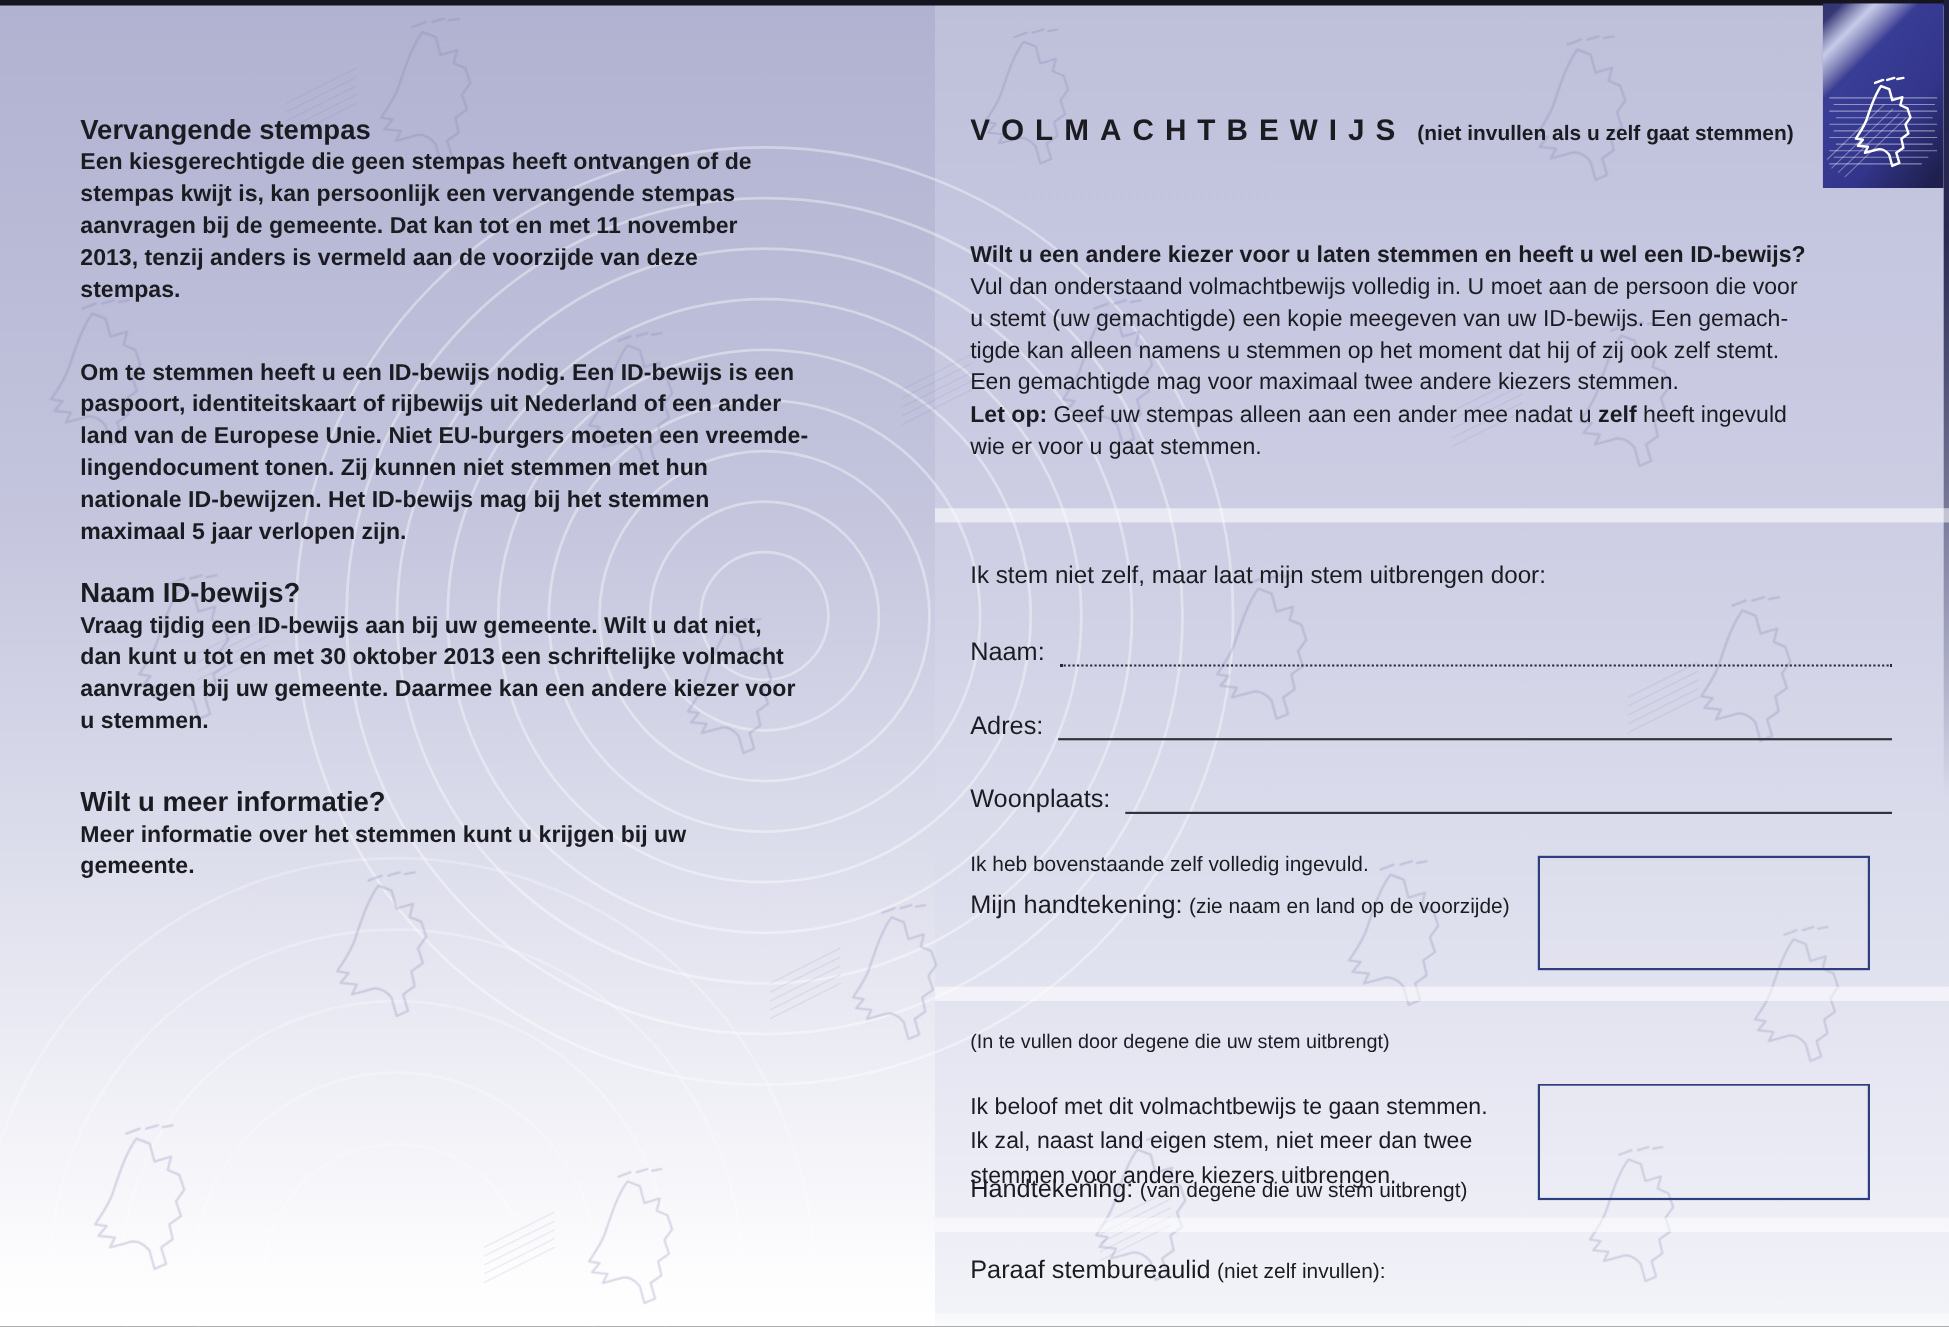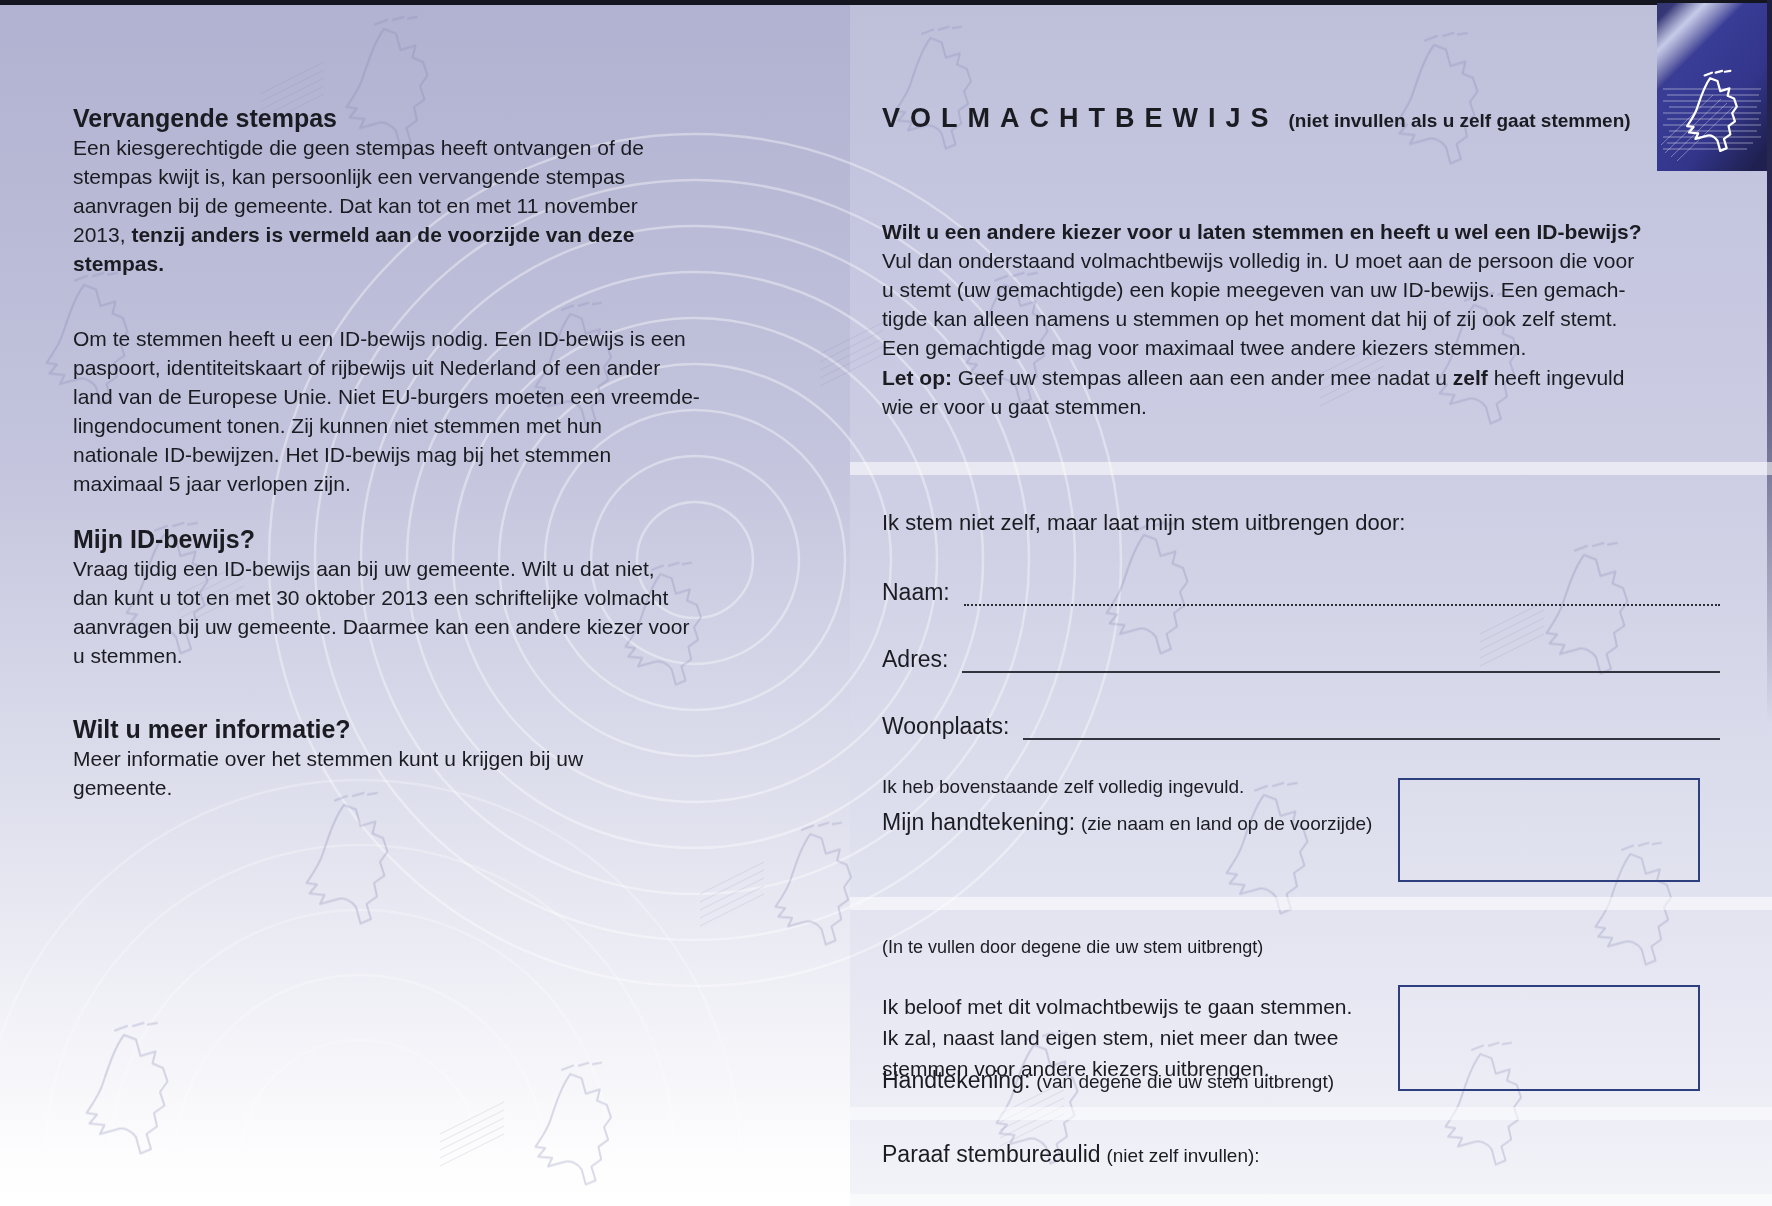--- a/index.html
+++ b/index.html
@@ -14,21 +14,21 @@
   .topbar{position:absolute;left:0;top:0;width:100%;height:5px;background:#15151f;}
   .right-edge{position:absolute;right:0;top:0;width:5px;height:100%;
     background:linear-gradient(180deg,#1d1d40 0%,#2a2a55 18%,rgba(42,42,85,0) 60%);}
   .bottom-strip{position:absolute;left:0;bottom:0;width:100%;height:12px;background:rgba(255,255,255,0.5);}
   .watermark{position:absolute;left:0;top:0;pointer-events:none;}
   .band{position:absolute;left:850px;width:922px;height:13px;background:rgba(255,255,255,0.55);}
   .band1{top:462px}.band2{top:897px}.band3{top:1107px}
 
   .left-col{position:absolute;left:73px;top:104px;width:700px;font-size:21px;line-height:29px;}
   .lsec h2{margin:0;font-size:25px;line-height:29px;font-weight:bold;}
-  .lsec p{margin:0;}
+  .lsec p{margin:0;font-weight:bold;}
   .lsec2{margin-top:46px}.lsec3{margin-top:27px}.lsec4{margin-top:45px}
   .pre{white-space:pre-line;}
 
   .right-col{position:absolute;left:882px;top:0;width:838px;height:950px;font-size:21px;line-height:29px;}
   .r-title{position:absolute;top:104px;left:0;white-space:nowrap;}
   .r-title .big{font-size:27px;font-weight:bold;letter-spacing:10px;}
   .r-title .note{font-size:19px;font-weight:bold;margin-left:10px;letter-spacing:0;}
   .r-intro{position:absolute;top:196px;left:0;width:860px;}
   .r-letop{position:absolute;top:342px;left:0;width:860px;}
   .r-proxy-intro{position:absolute;top:508px;left:0;font-size:22px;}
@@ -141,21 +141,21 @@
     </div>
     <div class="lsec lsec2">
       <p class="pre"><span>Om te stemmen heeft u een ID-bewijs nodig. Een ID-bewijs is een
 paspoort, identiteitskaart of rijbewijs uit Nederland of een ander
 land van de Europese Unie. Niet EU-burgers moeten een vreemde-
 lingendocument tonen. Zij kunnen niet stemmen met hun
 nationale ID-bewijzen. Het ID-bewijs mag bij het stemmen
 maximaal 5 jaar verlopen zijn.</span><b></b></p>
     </div>
     <div class="lsec lsec3">
-      <h2>Mijn ID-bewijs?</h2>
+      <h2>Naam ID-bewijs?</h2>
       <p class="pre"><span>Vraag tijdig een ID-bewijs aan bij uw gemeente. Wilt u dat niet,
 dan kunt u tot en met 30 oktober 2013 een schriftelijke volmacht
 aanvragen bij uw gemeente. Daarmee kan een andere kiezer voor
 u stemmen.</span><b></b></p>
     </div>
     <div class="lsec lsec4">
       <h2>Wilt u meer informatie?</h2>
       <p class="pre"><span>Meer informatie over het stemmen kunt u krijgen bij uw
 gemeente.</span><b></b></p>
     </div>

